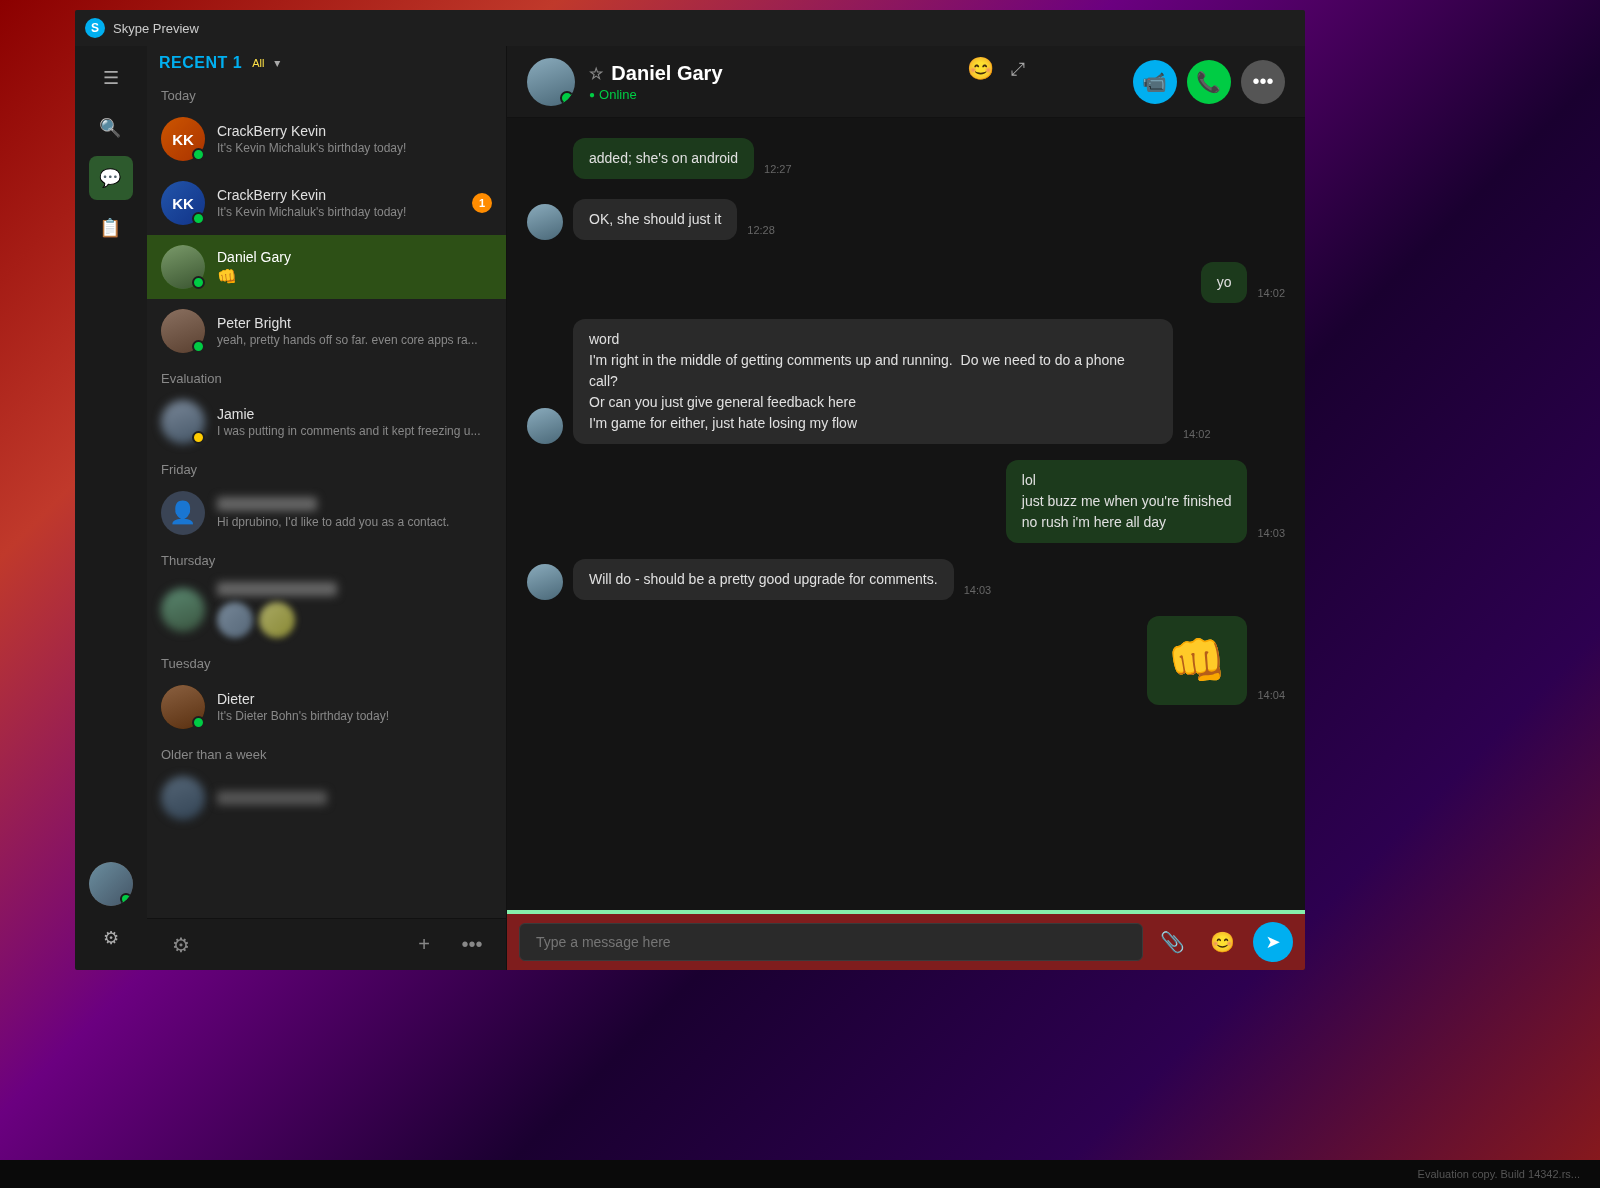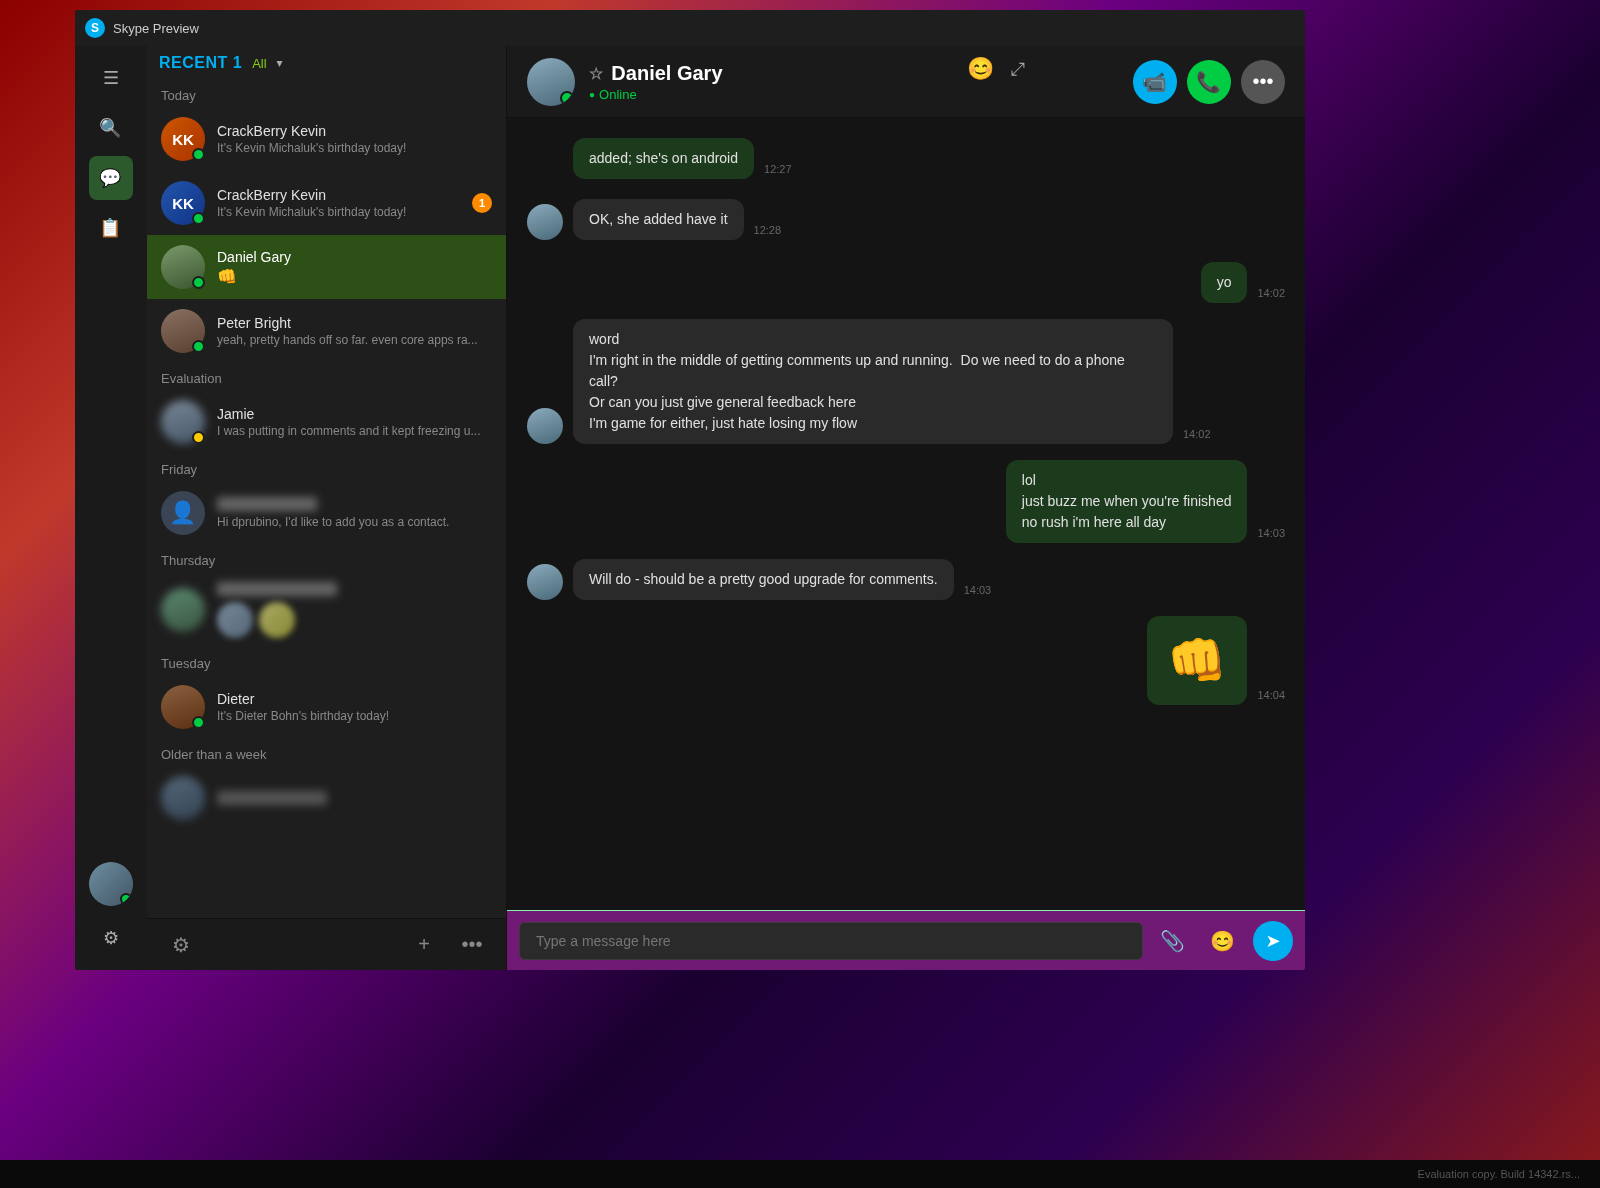--- a/index.html
+++ b/index.html
@@ -165,22 +165,22 @@
       align-items: center;
       gap: 10px;
     }
     .recent-title {
       color: #00aff0;
       font-size: 16px;
       font-weight: 700;
       letter-spacing: 0.5px;
     }
     .recent-filter {
-      color: #84cc16;
-      font-size: 13px;
+      color: #fde047;
+      font-size: 11px;
     }
     .recent-dropdown {
       color: #aaa;
       font-size: 12px;
       cursor: pointer;
     }
 
     
     .contact-list {
       flex: 1;
@@ -472,26 +472,26 @@
       min-height: 80px;
       display: flex;
       align-items: center;
       justify-content: center;
       max-width: 200px;
     }
 
     
     .input-area {
       height: 60px;
-      background: #701a75;
+      background: #7f1d1d;
       display: flex;
       align-items: center;
       padding: 0 12px;
       gap: 10px;
-      border-top: 1px solid #86efac;
+      border-top: 4px solid #86efac;
       flex-shrink: 0;
     }
     .message-input {
       flex: 1;
       background: #2a2a2a;
       border: 1px solid #3a3a3a;
       border-radius: 6px;
       padding: 10px 16px;
       color: #888;
       font-size: 14px;
@@ -782,21 +782,21 @@
           <div class="bubble-sent">added; she's on android</div>
           <span class="msg-timestamp-right">12:27</span>
         </div>
 
         <div style="height:8px;"></div>
 
         <div class="msg-line">
           <div class="msg-avatar">
             <div class="msg-avatar-inner"></div>
           </div>
-          <div class="bubble-received">OK, she added have it</div>
+          <div class="bubble-received">OK, she should just it</div>
           <span class="msg-timestamp-right">12:28</span>
         </div>
 
         <div style="height:10px;"></div>
 
         <div class="msg-line right">
           <div class="bubble-sent">yo</div>
           <span class="msg-timestamp-right">14:02</span>
         </div>
 

